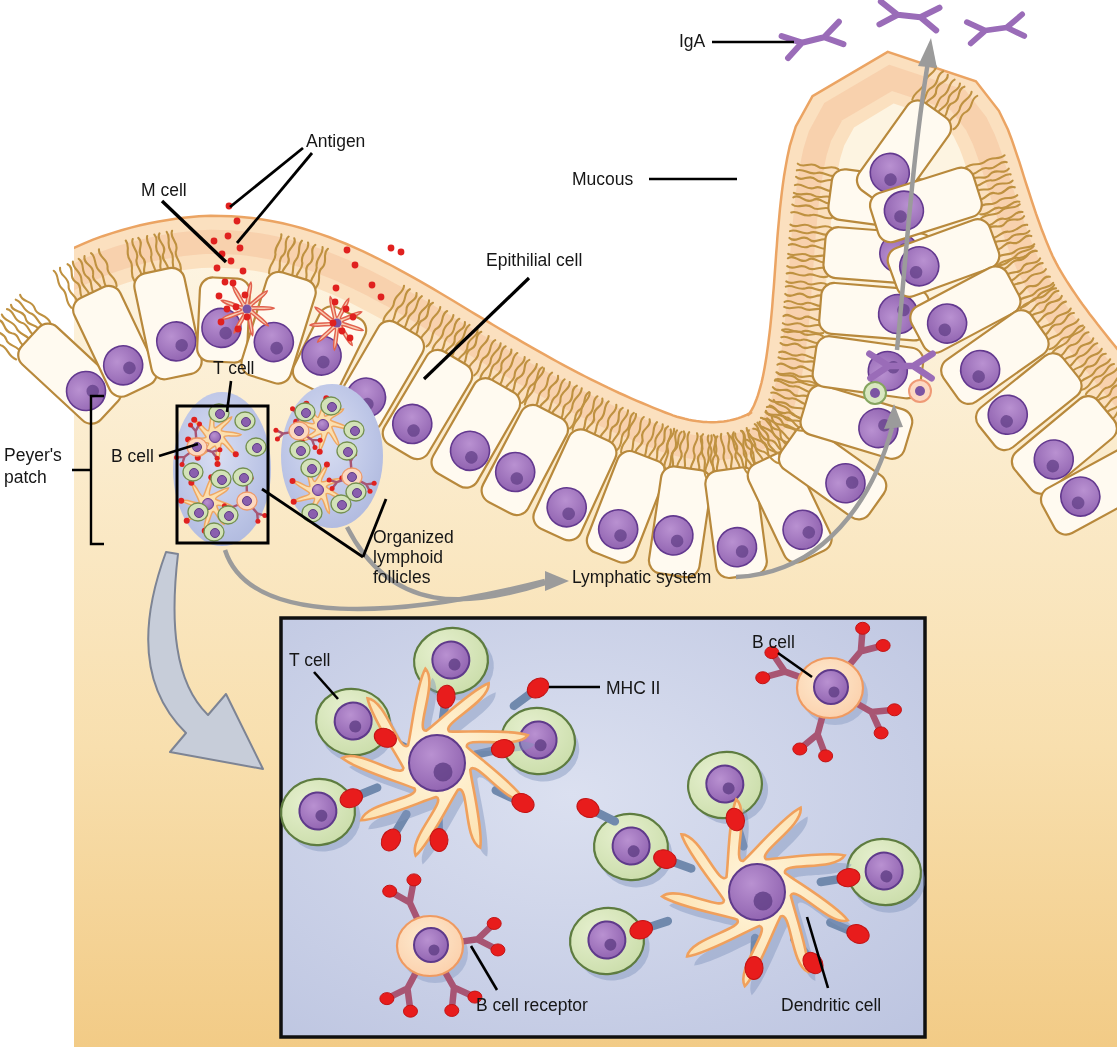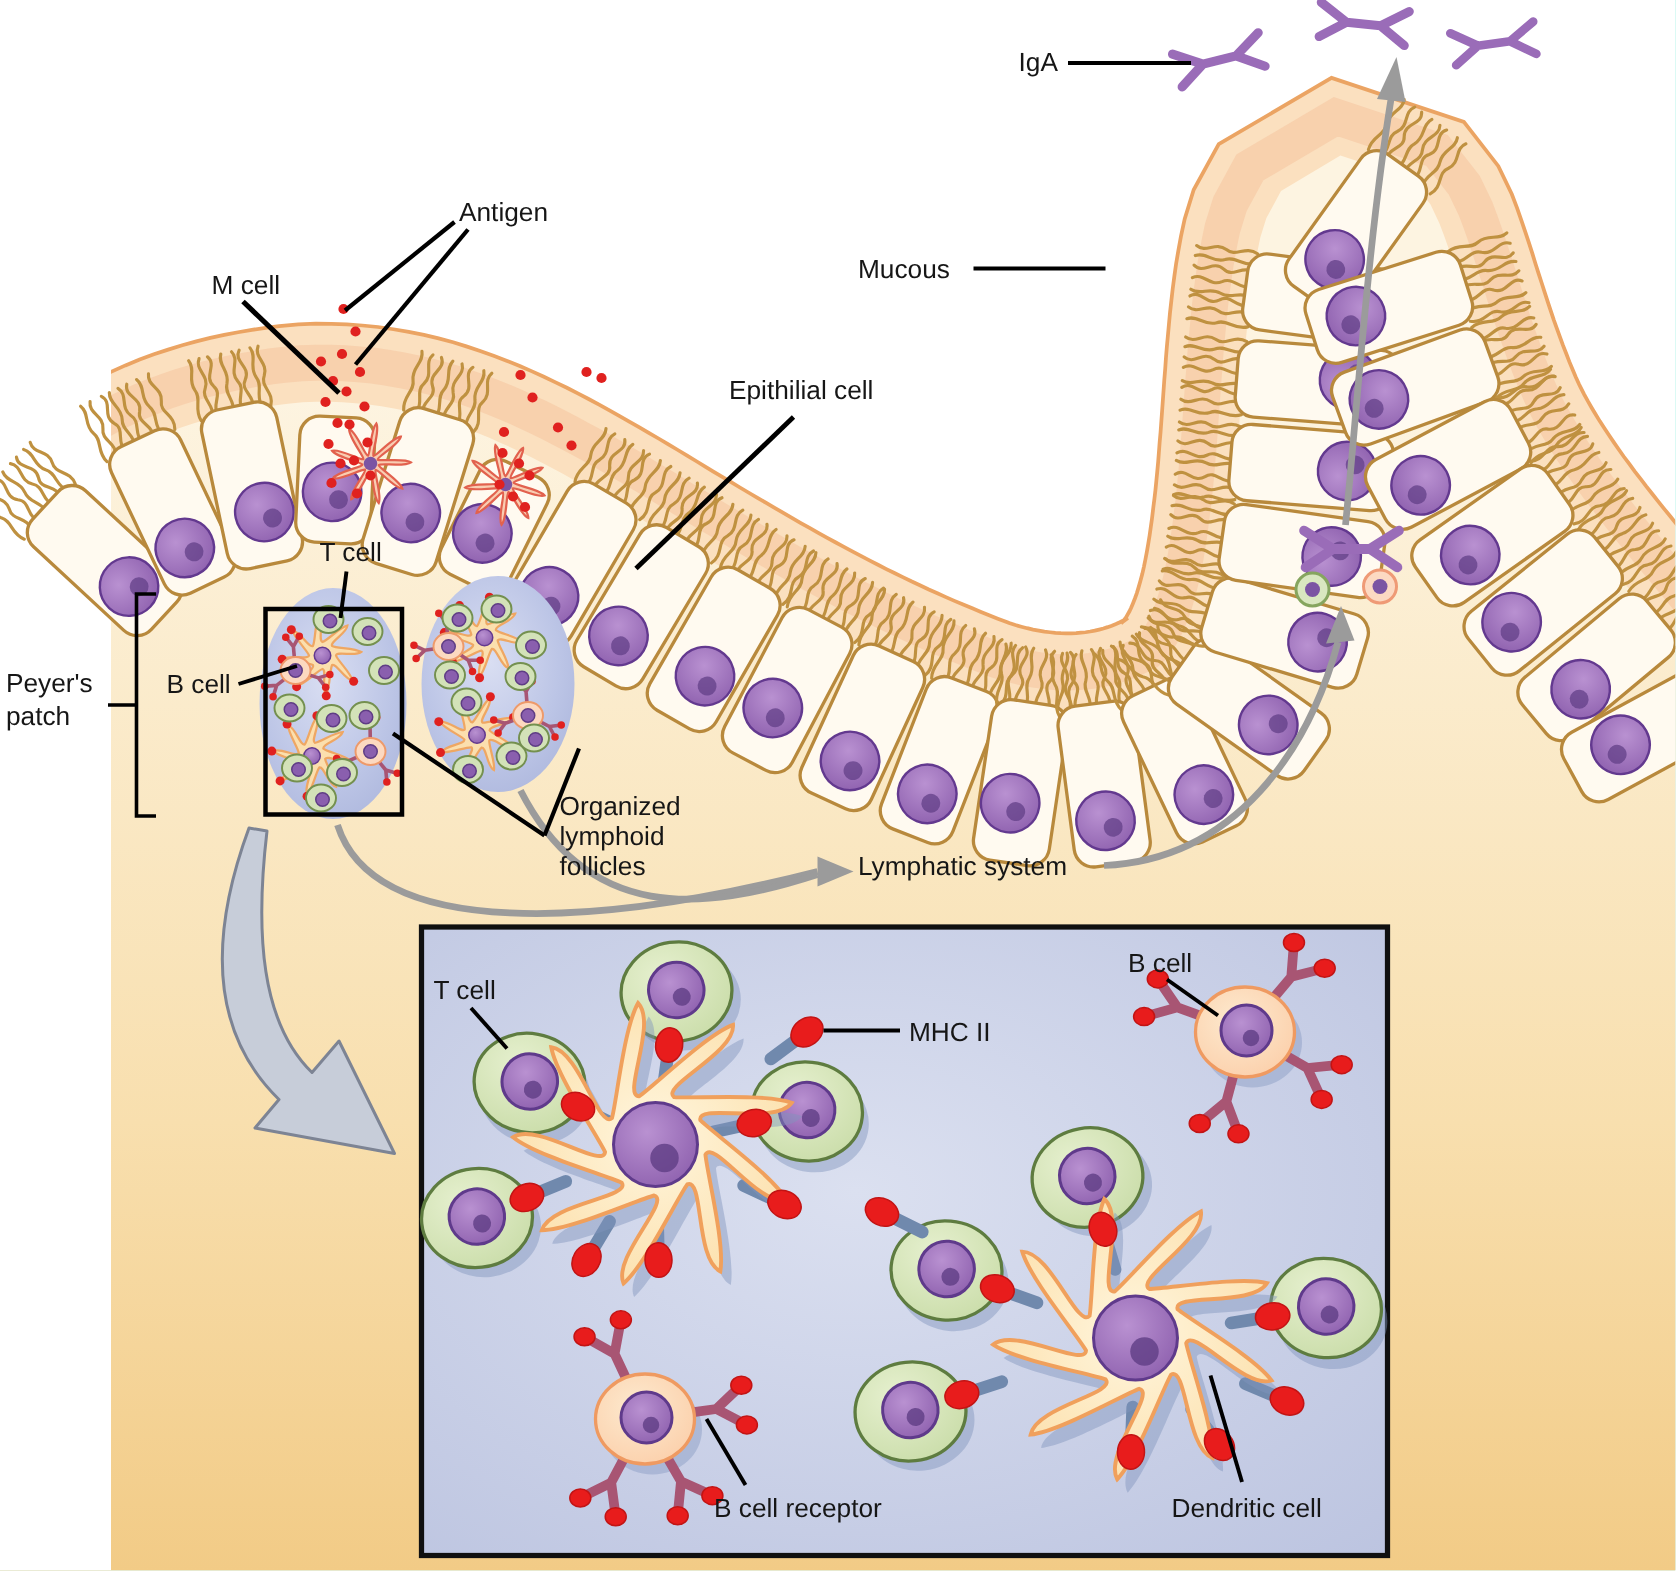--- a/index.html
+++ b/index.html
@@ -1,16 +1,16 @@
 <!DOCTYPE html>
 <html><head>
 <meta charset="utf-8">
 <style>
   html,body{margin:0;padding:0;background:#fff;}
-  .stage{position:relative;width:1117px;height:1047px;overflow:hidden;background:#5eead4;}
+  .stage{position:relative;width:1117px;height:1047px;overflow:hidden;background:#1d4ed8;}
   svg{display:block;}
   text{font-family:"Liberation Sans",sans-serif;font-size:17.5px;fill:#161616;}
 </style>
 </head>
 <body>
 
 <div class="stage">
 <svg id="scene" width="1117" height="1047" viewBox="0 0 1117 1047">
   <defs>
     <linearGradient id="lamGrad" gradientUnits="userSpaceOnUse" x1="0" y1="260" x2="0" y2="1047">

